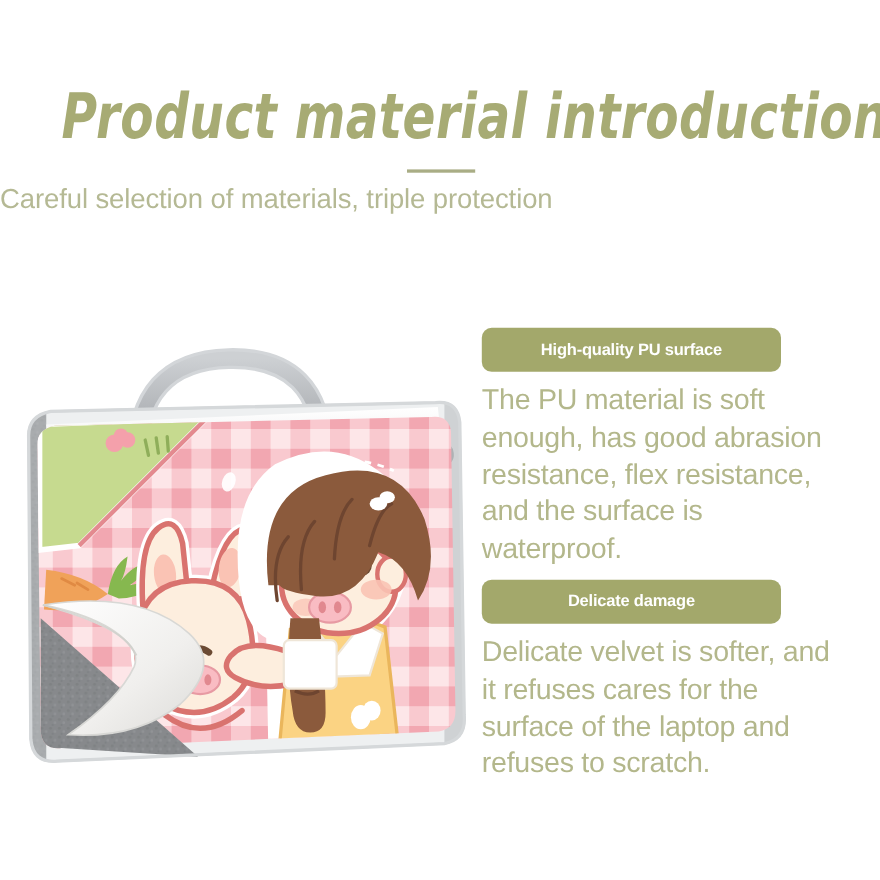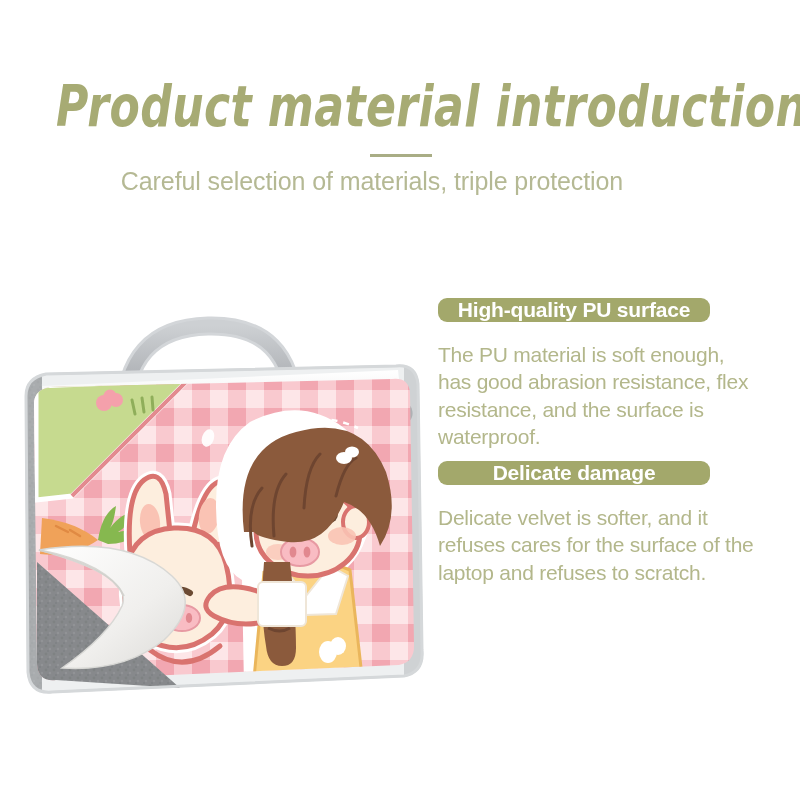--- a/index.html
+++ b/index.html
@@ -14,21 +14,20 @@
     overflow: hidden;
     position: relative;
   }
 
   
   #header {
     position: absolute;
     top: 0; left: 0;
     width: 800px;
     height: 230px;
-    text-align: center;
   }
   #page-title {
     position: absolute;
     top: 78px;
     left: 0;
     width: 800px;
     font-family: "DejaVu Sans Condensed", "Liberation Sans Narrow", "Liberation Sans", sans-serif;
     font-size: 57px;
     font-weight: 700;
     font-style: italic;
@@ -60,38 +59,38 @@
   
   #features {
     position: absolute;
     left: 438px;
     top: 298px;
     width: 320px;
   }
   .feature-block { margin-bottom: 4px; }
   .feature-badge {
     width: 272px;
-    height: 24px;
+    height: 40px;
     border-radius: 9px;
     background: #a3a86b;
     color: #ffffff;
-    font-size: 21px;
+    font-size: 15px;
     font-weight: 700;
     display: flex;
     align-items: center;
     justify-content: center;
     letter-spacing: -0.2px;
     box-sizing: border-box;
   }
   .feature-body {
     width: 320px;
-    margin-top: 19px;
+    margin-top: 9px;
     margin-bottom: 11px;
     color: #b3b78b;
-    font-size: 21px;
+    font-size: 26px;
     line-height: 1.30;
     letter-spacing: -0.25px;
   }
 
   
   #product-photo {
     position: absolute;
     left: 12px;
     top: 300px;
     width: 420px;

